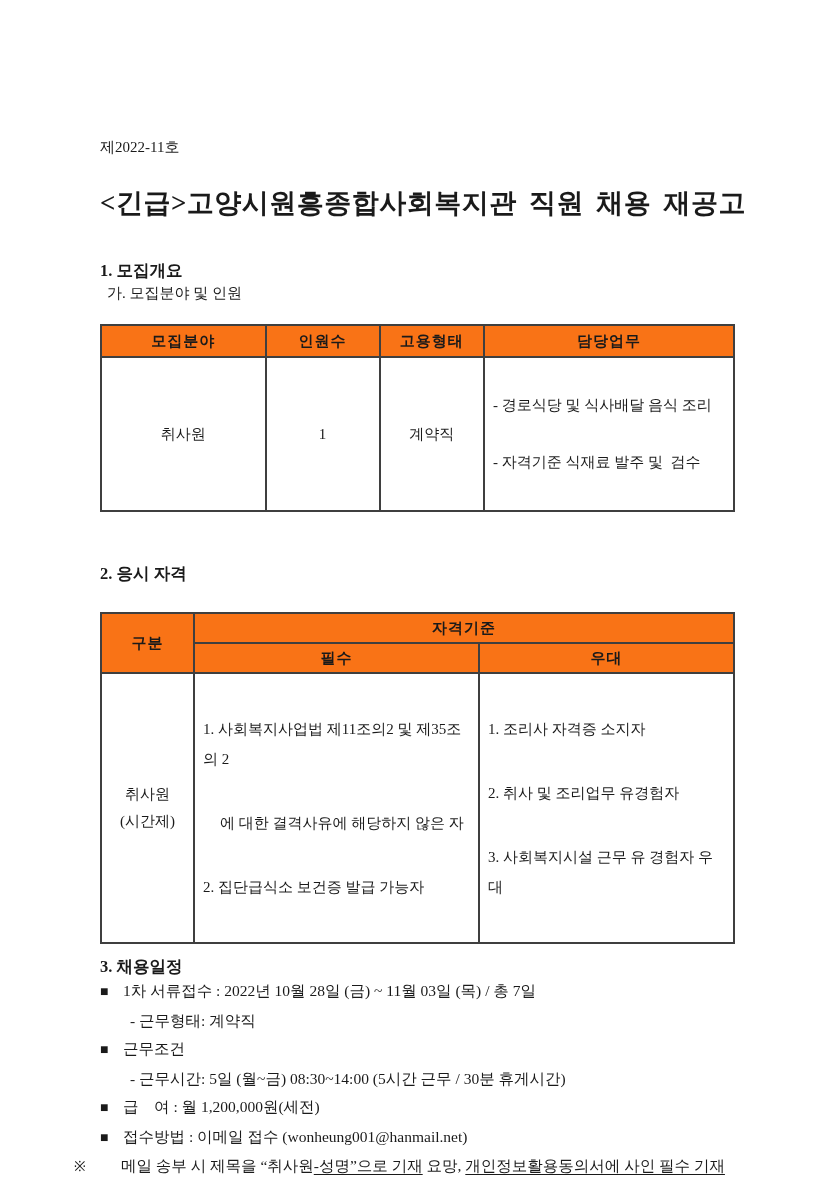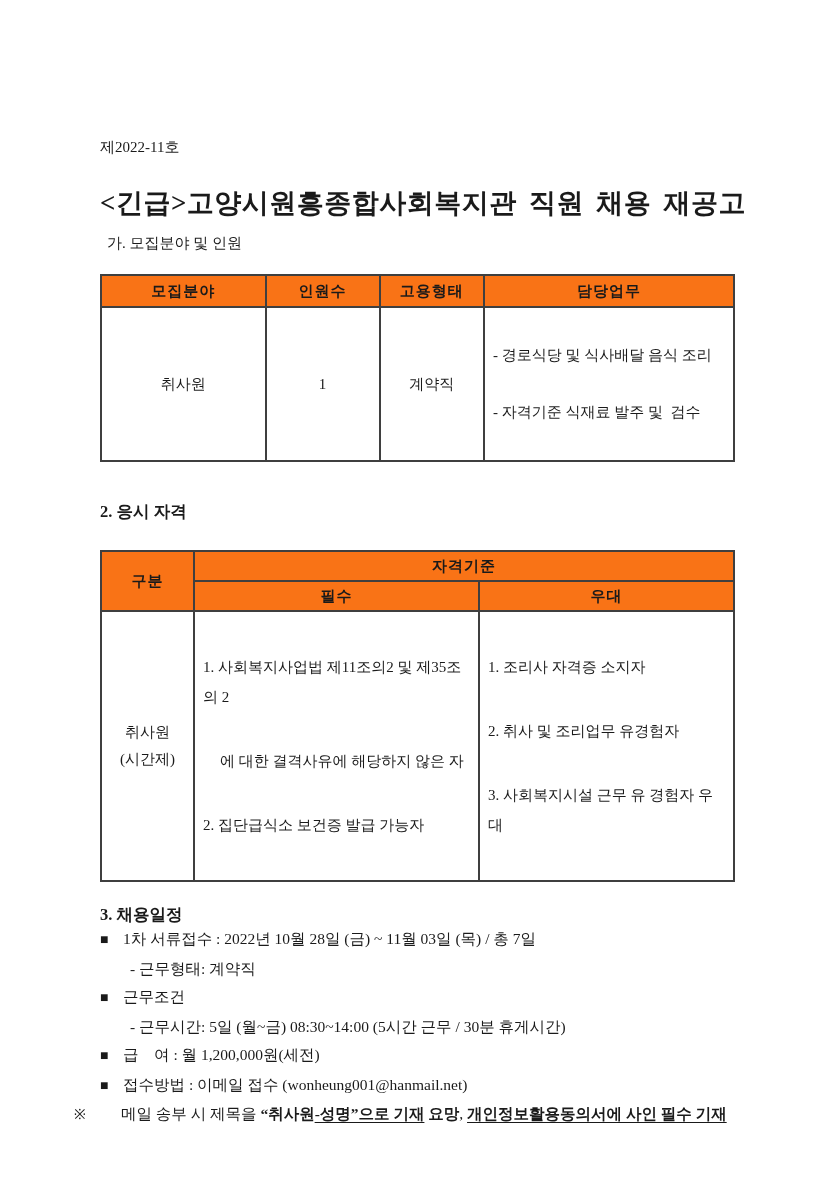--- a/index.html
+++ b/index.html
@@ -64,67 +64,68 @@
   }
   .t1 { margin-top: 22px; }
   .t1 th { height: 28px; }
   .t1 td { height: 47px; text-align: center; }
   .t1 .duties-cell {
     text-align: left;
     padding: 2px 8px;
     border-radius: 26px;
   }
   .t1 .duties-cell div { line-height: 23px; }
-  .sec2-heading { margin-top: 40px; }
+  .sec2-heading { margin-top: 52px; }
   .t2 { margin-top: 28px; }
   .t2 th { height: 26px; }
   .t2 .gubun-cell {
     text-align: center;
     white-space: pre-line;
     line-height: 27px;
   }
   .t2 .list-cell {
     vertical-align: middle;
     padding: 6px 8px;
     text-align: left;
   }
   .t2 .list-cell div { line-height: 30px; }
   .t2 .cont { padding-left: 17px; }
   .t2 tr.body-row td { height: 100px; }
-  .sec3-heading { margin-top: 23px; }
+  .sec3-heading { margin-top: 13px; }
   .line {
     font-size: 15.5px;
     line-height: 28.5px;
     white-space: pre-wrap;
   }
   .line:first-of-type { margin-top: 2px; }
   .marker {
     display: inline-block;
     min-width: 14px;
     margin-right: 9px;
     font-size: 14px;
   }
   .line.sub { padding-left: 30px; }
   .note {
     padding-left: 26px;
     text-indent: -26px;
   }
   .note .marker { margin-right: 3px; }
-  .b { font-weight: bold; }
+  .b { font-weight: normal; }
   .u { text-decoration: underline; text-underline-offset: 3px; }
 </style>
 </head>
 <body>
 
 <div class="page">
 
   <div class="doc-number">제2022-11호</div>
 
   <h1 class="title">&lt;긴급&gt;고양시원흥종합사회복지관 직원 채용 재공고</h1>
 
+  <div class="sec-heading sec1-heading">1. 모집개요</div>
   <div class="sub-heading">가. 모집분야 및 인원</div>
 
   <table class="t1">
     <colgroup>
       <col style="width:26%">
         <col style="width:18%">
         <col style="width:16.5%">
         <col style="width:39.5%">
     </colgroup>
     <tbody>

